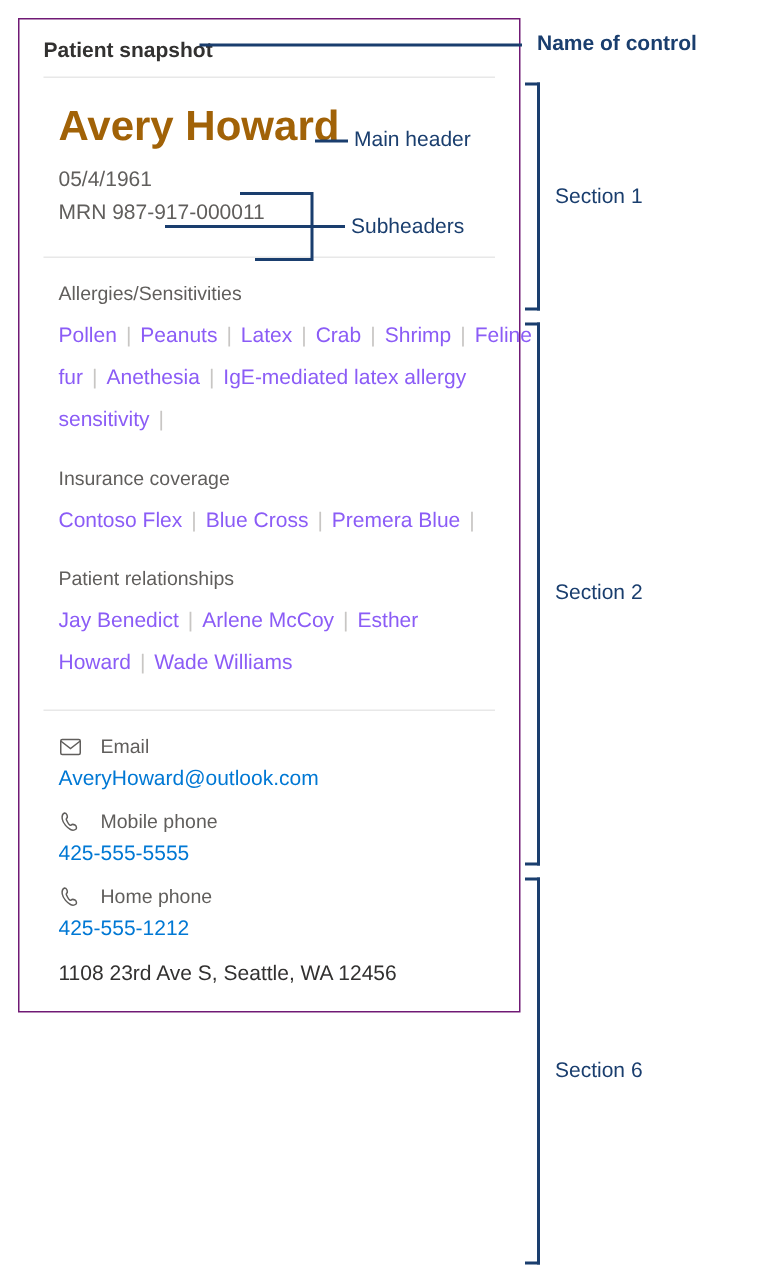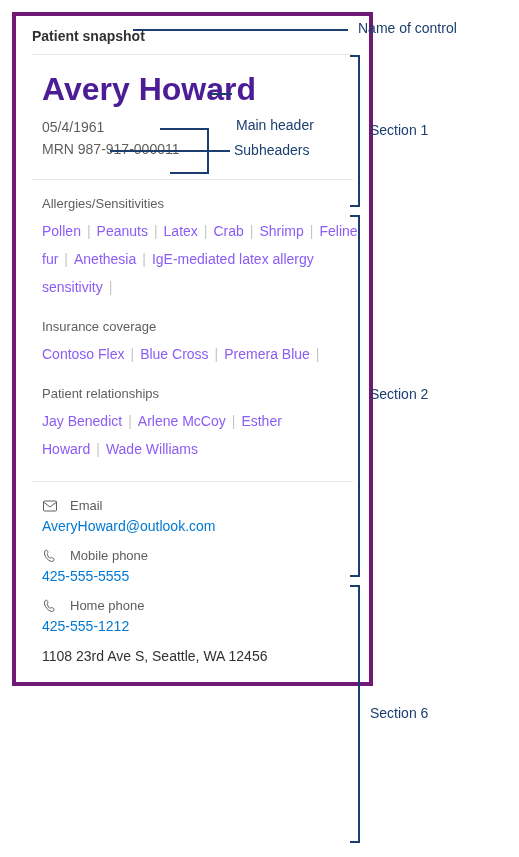--- a/index.html
+++ b/index.html
@@ -8,43 +8,43 @@
     background: #fff;
     width: 519px;
     height: 857px;
     position: relative;
     color: #323130;
   }
   .card {
     position: absolute;
     left: 12px;
     top: 12px;
-    width: 361px;
-    border: 4px solid #701a75;
+    width: 335px;
+    border: 1px solid #701a75;
     background: #fff;
     padding: 0;
   }
   .card-title {
     font-size: 14px;
     font-weight: 600;
     padding: 12px 16px 10px 16px;
     color: #323130;
   }
   .hr-thin {
     border: none;
     border-top: 1px solid #e8e8e8;
     margin: 0 16px;
   }
   .section {
     padding: 16px 18px 18px 26px;
   }
   .section1 .name {
-    font-size: 32px;
+    font-size: 28px;
     font-weight: 600;
-    color: #4c1d95;
+    color: #a16207;
     margin-bottom: 8px;
   }
   .section1 .sub {
     font-size: 14px;
     color: #605e5c;
     line-height: 1.6;
   }
   .group-label {
     font-size: 13px;
     color: #605e5c;
@@ -177,24 +177,24 @@
       <div class="contact-value">425-555-1212</div>
     </div>
 
     <div class="contact-item">
       <div class="contact-value plain">1108 23rd Ave S, Seattle, WA 12456</div>
     </div>
   </div>
 </div>
 
 <div class="annot-line" style="left:133px; top:29px; width:215px; height:2px;"></div>
-<div class="annot" style="left:358px; top:20px;">Name of control</div>
+<div class="annot" style="left:358px; top:20px;font-weight:bold;">Name of control</div>
 
 <div class="annot-line" style="left:210px; top:93px; width:22px; height:2px;"></div>
-<div class="annot" style="left:236px; top:84px;margin-top:33px;">Main header</div>
+<div class="annot" style="left:236px; top:84px;">Main header</div>
 
 <div class="annot-line" style="left:160px; top:128px; width:48px; height:2px;"></div>
 <div class="annot-line" style="left:110px; top:150px; width:98px; height:2px;"></div>
 <div class="annot-line" style="left:170px; top:172px; width:38px; height:2px;"></div>
 <div class="annot-line" style="left:207px; top:128px; width:2px; height:46px;"></div>
 <div class="annot-line" style="left:208px; top:150px; width:22px; height:2px;"></div>
 <div class="annot" style="left:234px; top:142px;">Subheaders</div>
 
 <div class="bracket" style="left:350px; top:55px; width:10px; height:152px;"></div>
 <div class="annot" style="left:370px; top:122px;">Section 1</div>

